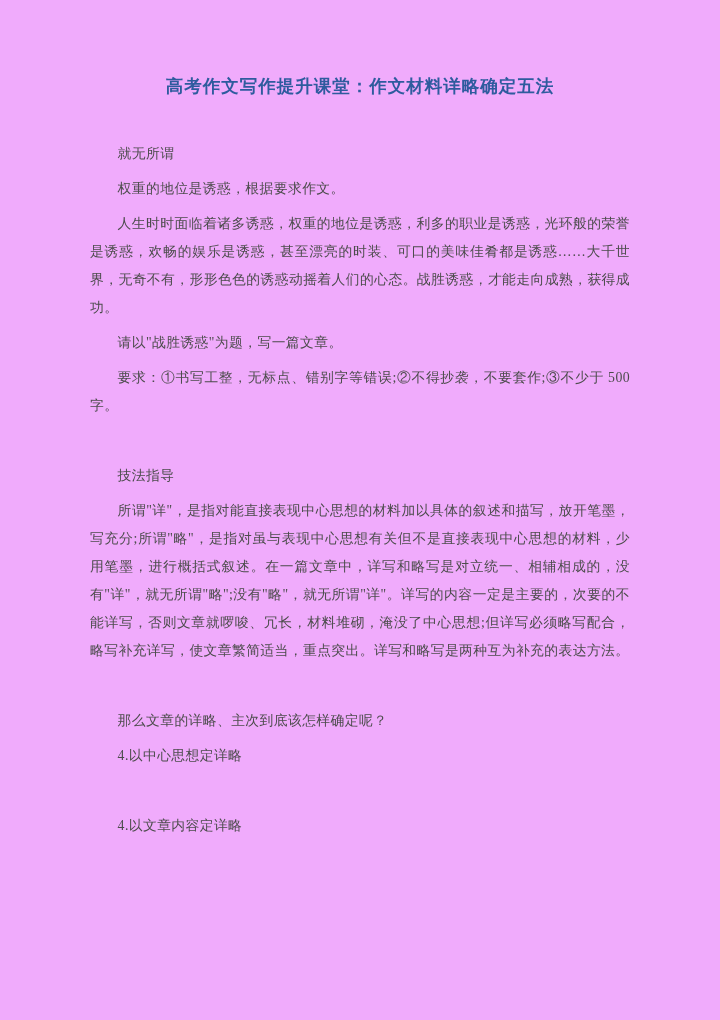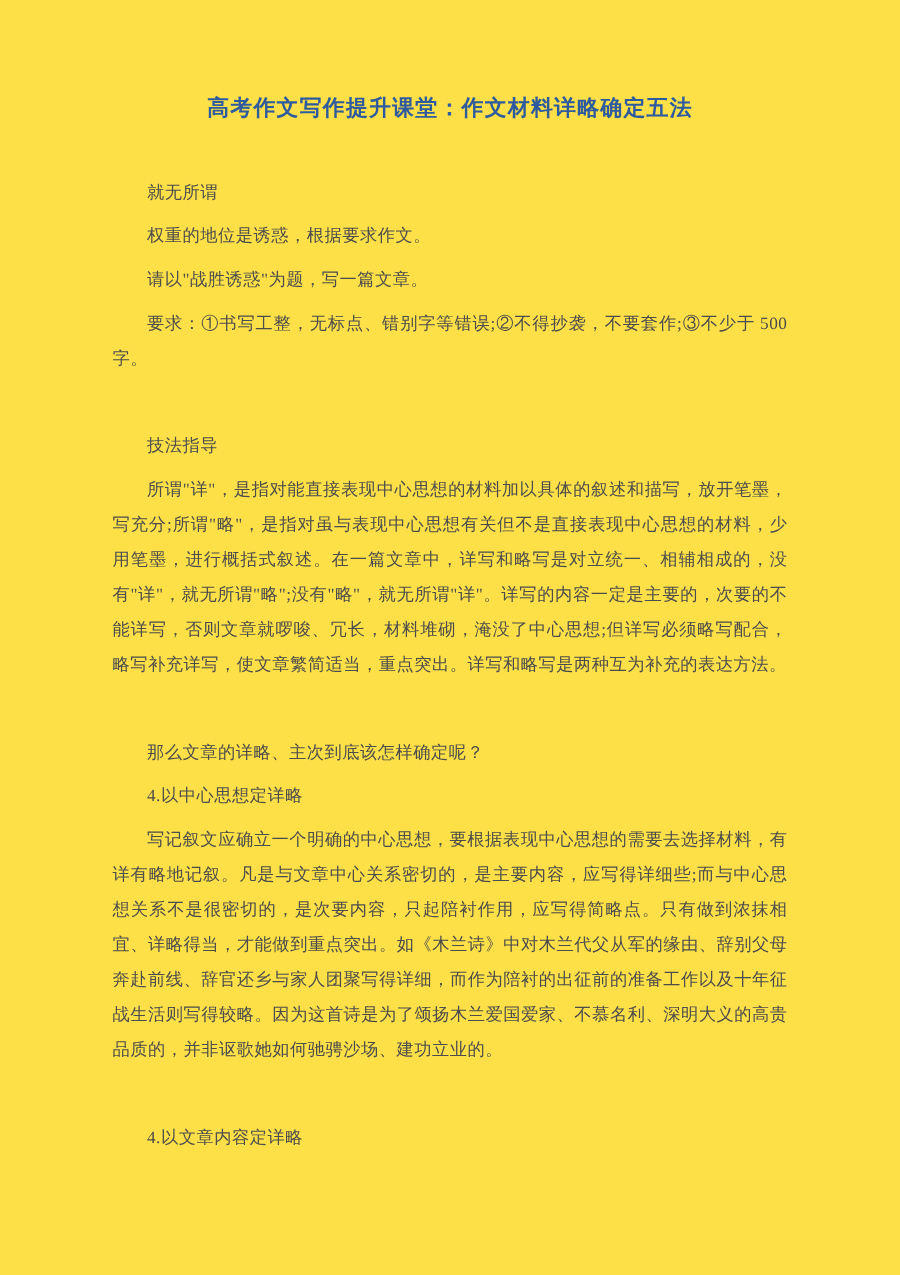--- a/index.html
+++ b/index.html
@@ -2,21 +2,21 @@
 <html><head>
 <meta charset="utf-8">
 <style>
   * { margin: 0; padding: 0; box-sizing: border-box; }
   html, body { background: #ffffff; }
   .page {
     position: relative;
     width: 720px;
     height: 1020px;
     margin: 0 auto;
-    background: #fde047;
+    background: #f0abfc;
     padding: 74px 90px 0 90px;
     font-family: "Liberation Serif", "DejaVu Serif", serif;
     color: #4c4c4c;
     overflow: hidden;
   }
   .doc-title {
     text-align: center;
     color: #2e5b9e;
     font-size: 17.5px;
     font-weight: bold;
@@ -39,29 +39,29 @@
 </head>
 <body>
 
 <div class="page">
   <h1 class="doc-title">高考作文写作提升课堂：作文材料详略确定五法</h1>
 
   <p class="para">就无所谓</p>
 
   <p class="para">权重的地位是诱惑，根据要求作文。</p>
 
+  <p class="para">人生时时面临着诸多诱惑，权重的地位是诱惑，利多的职业是诱惑，光环般的荣誉是诱惑，欢畅的娱乐是诱惑，甚至漂亮的时装、可口的美味佳肴都是诱惑……大千世界，无奇不有，形形色色的诱惑动摇着人们的心态。战胜诱惑，才能走向成熟，获得成功。</p>
 
   <p class="para">请以"战胜诱惑"为题，写一篇文章。</p>
 
   <p class="para">要求：①书写工整，无标点、错别字等错误;②不得抄袭，不要套作;③不少于 500 字。</p>
 
   <p class="para gap-before">技法指导</p>
 
   <p class="para">所谓"详"，是指对能直接表现中心思想的材料加以具体的叙述和描写，放开笔墨，写充分;所谓"略"，是指对虽与表现中心思想有关但不是直接表现中心思想的材料，少用笔墨，进行概括式叙述。在一篇文章中，详写和略写是对立统一、相辅相成的，没有"详"，就无所谓"略";没有"略"，就无所谓"详"。详写的内容一定是主要的，次要的不能详写，否则文章就啰唆、冗长，材料堆砌，淹没了中心思想;但详写必须略写配合，略写补充详写，使文章繁简适当，重点突出。详写和略写是两种互为补充的表达方法。</p>
 
   <p class="para gap-before">那么文章的详略、主次到底该怎样确定呢？</p>
 
   <p class="para">4.以中心思想定详略</p>
 
-  <p class="para">写记叙文应确立一个明确的中心思想，要根据表现中心思想的需要去选择材料，有详有略地记叙。凡是与文章中心关系密切的，是主要内容，应写得详细些;而与中心思想关系不是很密切的，是次要内容，只起陪衬作用，应写得简略点。只有做到浓抹相宜、详略得当，才能做到重点突出。如《木兰诗》中对木兰代父从军的缘由、辞别父母奔赴前线、辞官还乡与家人团聚写得详细，而作为陪衬的出征前的准备工作以及十年征战生活则写得较略。因为这首诗是为了颂扬木兰爱国爱家、不慕名利、深明大义的高贵品质的，并非讴歌她如何驰骋沙场、建功立业的。</p>
 
   <p class="para gap-before">4.以文章内容定详略</p>
 </div>
 
 </body></html>

